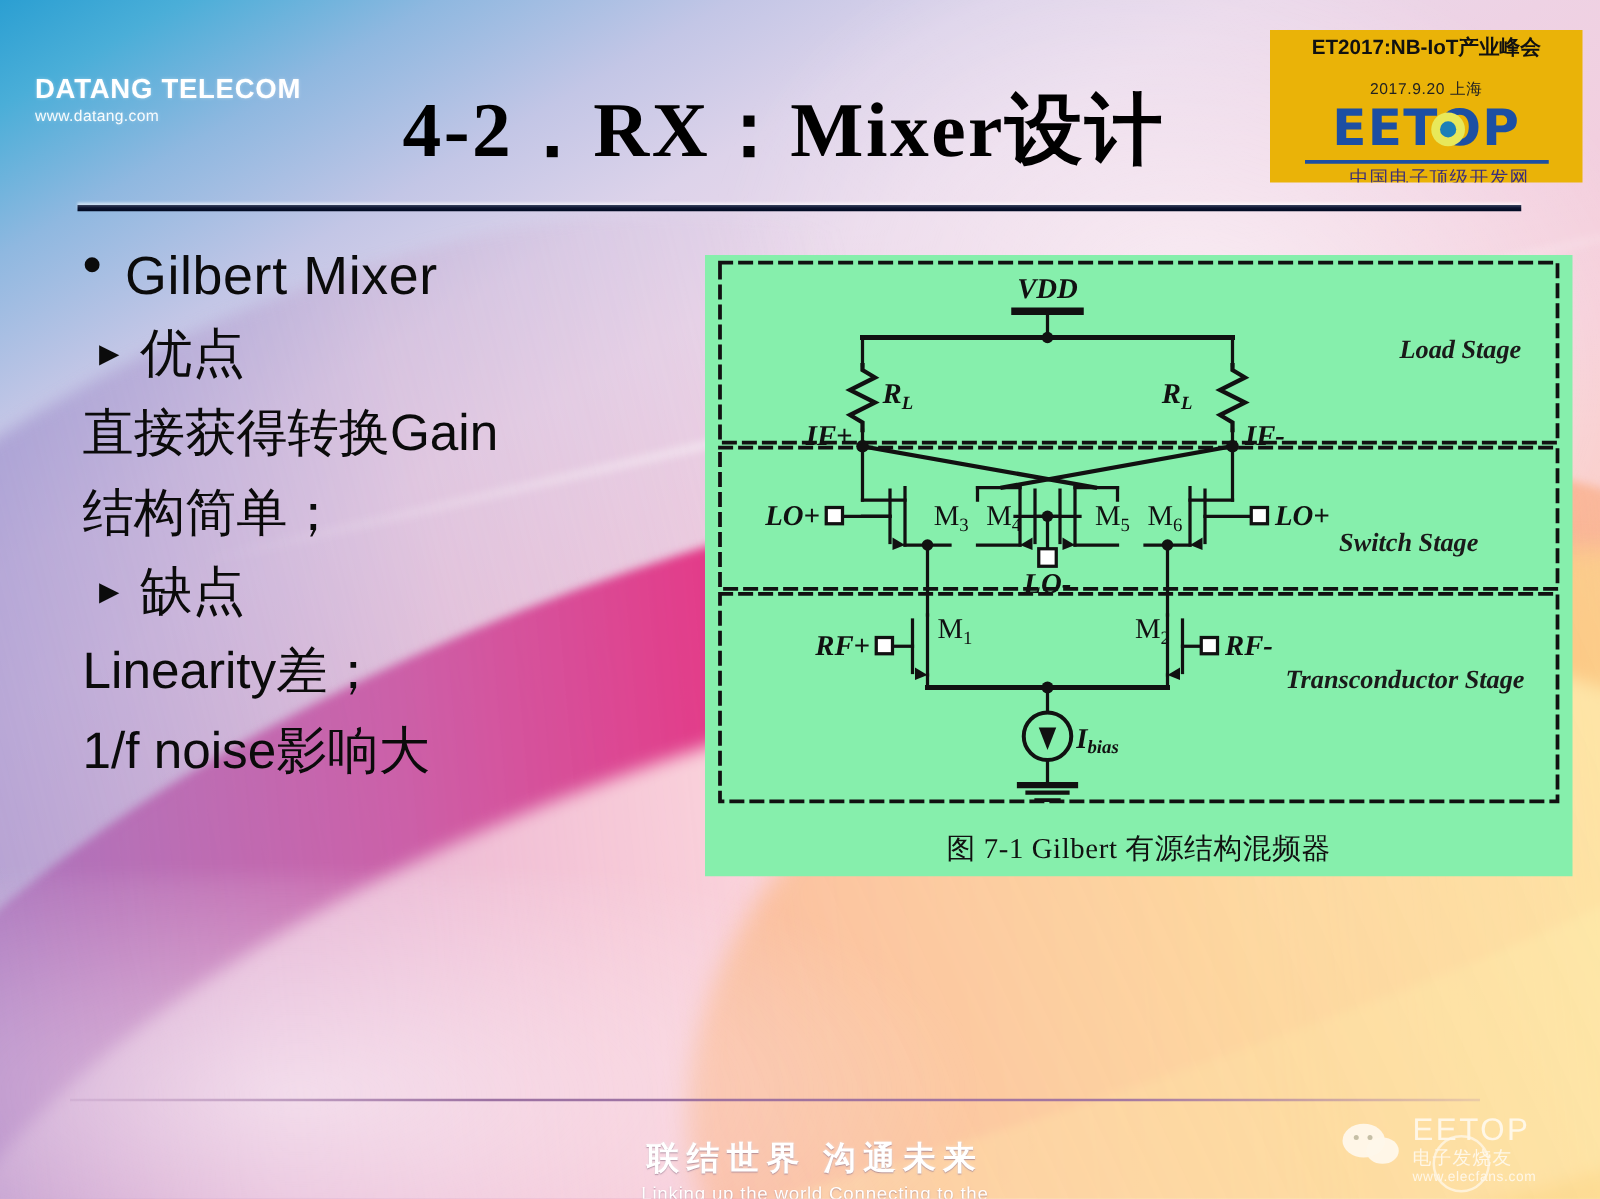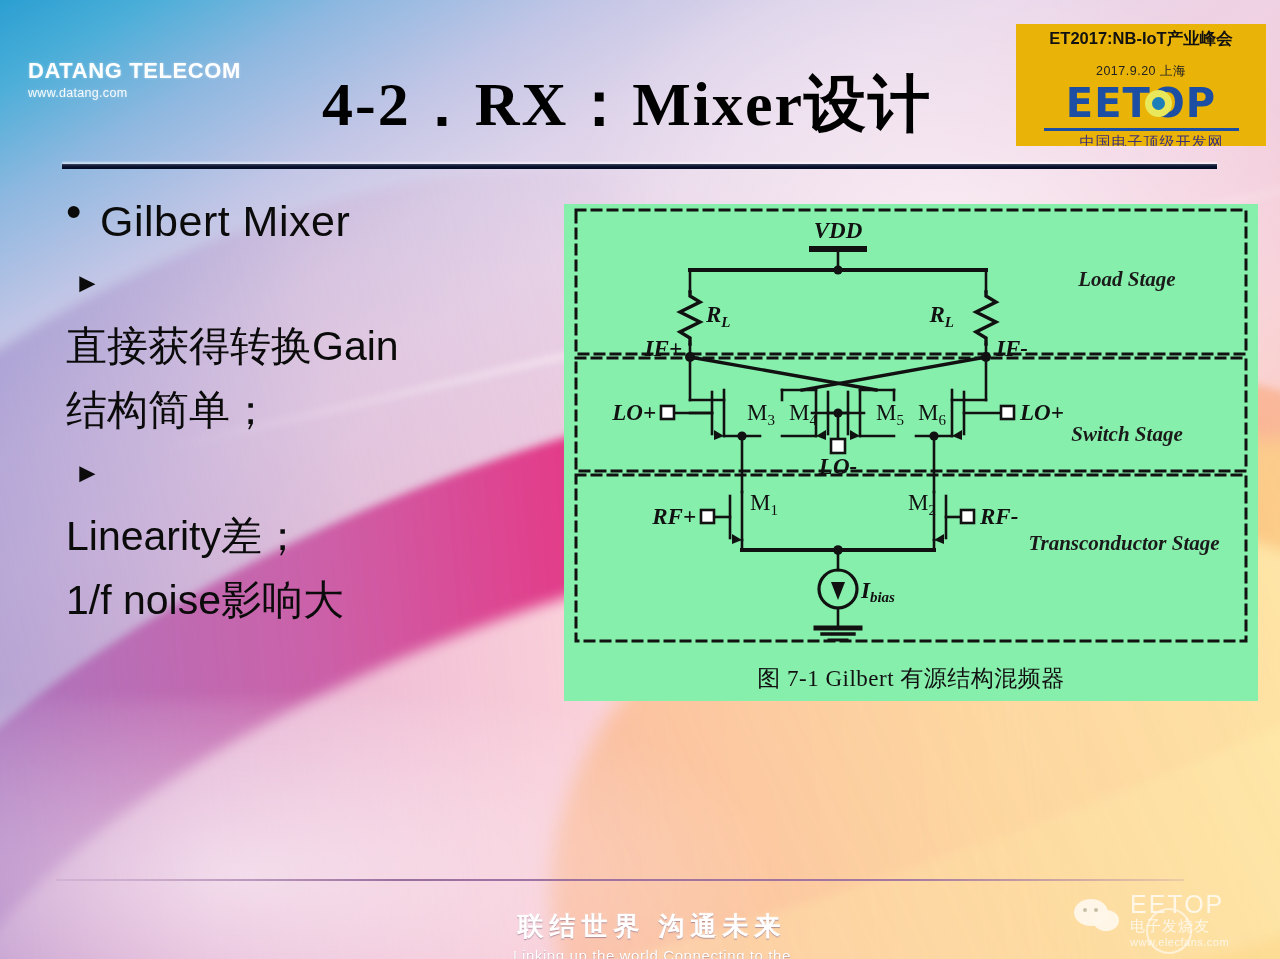--- a/index.html
+++ b/index.html
@@ -181,21 +181,21 @@
     font-family:"Liberation Serif", serif;
     font-size:23px; color:#111; letter-spacing:.5px;
   }
   .stage-lab {
     position:absolute;
     font-family:"Liberation Serif", serif;
     font-style:italic; font-weight:600;
     font-size:21px; color:#1a1a1a; text-align:center;
     line-height:1.15;
   }
-  .sl1 { left:1037px; top:267px; width:180px; }
+  .sl1 { left:1037px; top:267px; width:180px;text-align:right; }
   .sl2 { left:1037px; top:398px; width:180px;margin-top:24px; }
   .sl3 { left:1026px; top:531px; width:196px; }
 
   
   .foot-rule {
     position:absolute; left:56px; top:879px; width:1128px; height:2px;
     background:linear-gradient(90deg, rgba(150,110,160,.15), rgba(140,95,150,.85) 30%, rgba(150,105,160,.85) 75%, rgba(160,120,170,.2));
   }
   .slogan {
     position:absolute; left:512px; top:890px; width:280px;
@@ -282,29 +282,31 @@
     <div class="bd-tiny">网站 论坛 微信公众号 电子科技1商务英才 公众号</div>
   </div>
 
   <div class="bullets">
     <div class="b-row">
       <span class="b-dot">•</span>
       <span class="b-l1">Gilbert Mixer</span>
     </div>
     <div class="b-row">
       <span class="b-tri">►</span>
+      <span class="b-l2">优点</span>
     </div>
     <div class="b-row">
       <span class="b-plain">直接获得转换Gain</span>
     </div>
     <div class="b-row">
       <span class="b-plain">结构简单；</span>
     </div>
     <div class="b-row">
       <span class="b-tri">►</span>
+      <span class="b-l2">缺点</span>
     </div>
     <div class="b-row">
       <span class="b-plain">Linearity差；</span>
     </div>
     <div class="b-row">
       <span class="b-plain">1/f noise影响大</span>
     </div>
   </div>
 
   <div class="fig">

